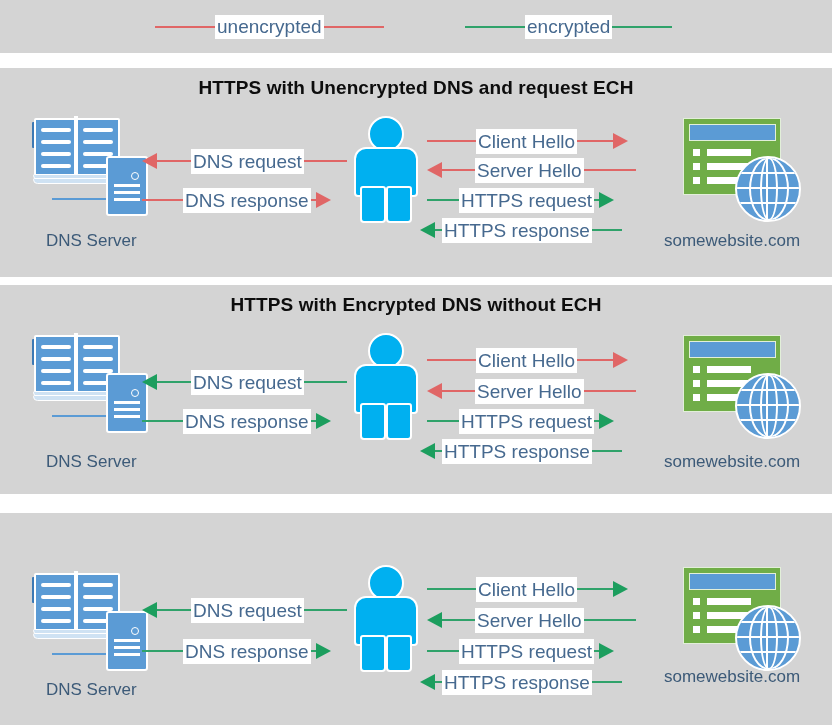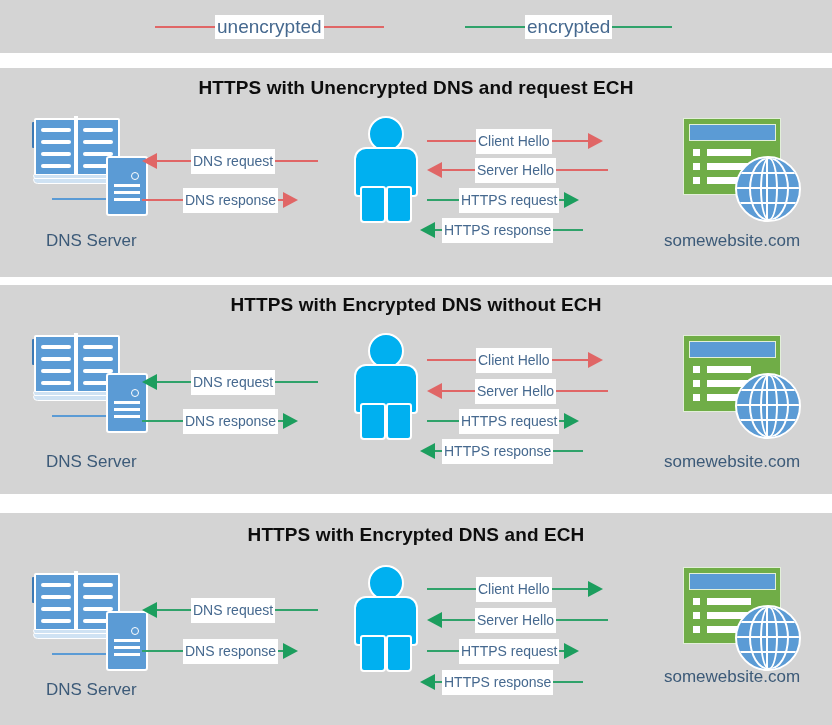--- a/index.html
+++ b/index.html
@@ -21,21 +21,21 @@
   
   .ptitle{position:absolute;left:0;width:832px;text-align:center;font-size:19px;font-weight:bold;color:#0d0d0d;letter-spacing:.1px;}
 
   
   .node-label{position:absolute;color:#3c5a78;font-size:17px;white-space:nowrap;}
 
   
   .flow{position:absolute;display:flex;align-items:center;height:26px;}
   .flow .seg{height:0;border-top:2px solid #e06666;}
   .flow.green .seg{border-top-color:#2fa26a;}
-  .flow .lbl{background:#ffffff;color:#46698f;font-size:14px;line-height:25px;padding:0 2px;white-space:nowrap;}
+  .flow .lbl{background:#ffffff;color:#46698f;font-size:19px;line-height:25px;padding:0 2px;white-space:nowrap;}
   .arrow{width:0;height:0;border-top:8px solid transparent;border-bottom:8px solid transparent;}
   .arrow.right{border-left:15px solid #e06666;}
   .arrow.left{border-right:15px solid #e06666;}
   .flow.green .arrow.right{border-left-color:#1c9e5e;}
   .flow.green .arrow.left{border-right-color:#1c9e5e;}
 
   
   .dns-icon{position:absolute;width:120px;height:96px;}
   .book{position:absolute;left:0;top:0;width:88px;height:66px;}
   .book .half{position:absolute;top:2px;width:40px;height:56px;background:#5b9bd5;border:2px solid #ffffff;border-radius:2px;}
@@ -285,21 +285,20 @@
       <span class="arrow left"></span>
       <span class="seg" style="width:7px;"></span>
       <span class="lbl">HTTPS response</span>
       <span class="seg" style="width:30px;"></span>
     </div>
 
     <div class="node-label" style="left:664px;top:167px;">somewebsite.com</div>
   </div>
 
   <div class="band panel3">
-    <div class="ptitle" style="top:11px;">HTTPS with Encrypted DNS and ECH</div>
 
     <div class="dns-icon" style="left:32px;top:58px;">
       <div class="book">
         <div class="tabl"></div>
         <div class="tabr"></div>
         <div class="half l">
           <i class="line" style="top:8px;"></i>
             <i class="line" style="top:20px;"></i>
             <i class="line" style="top:32px;"></i>
             <i class="line" style="top:44px;"></i>

